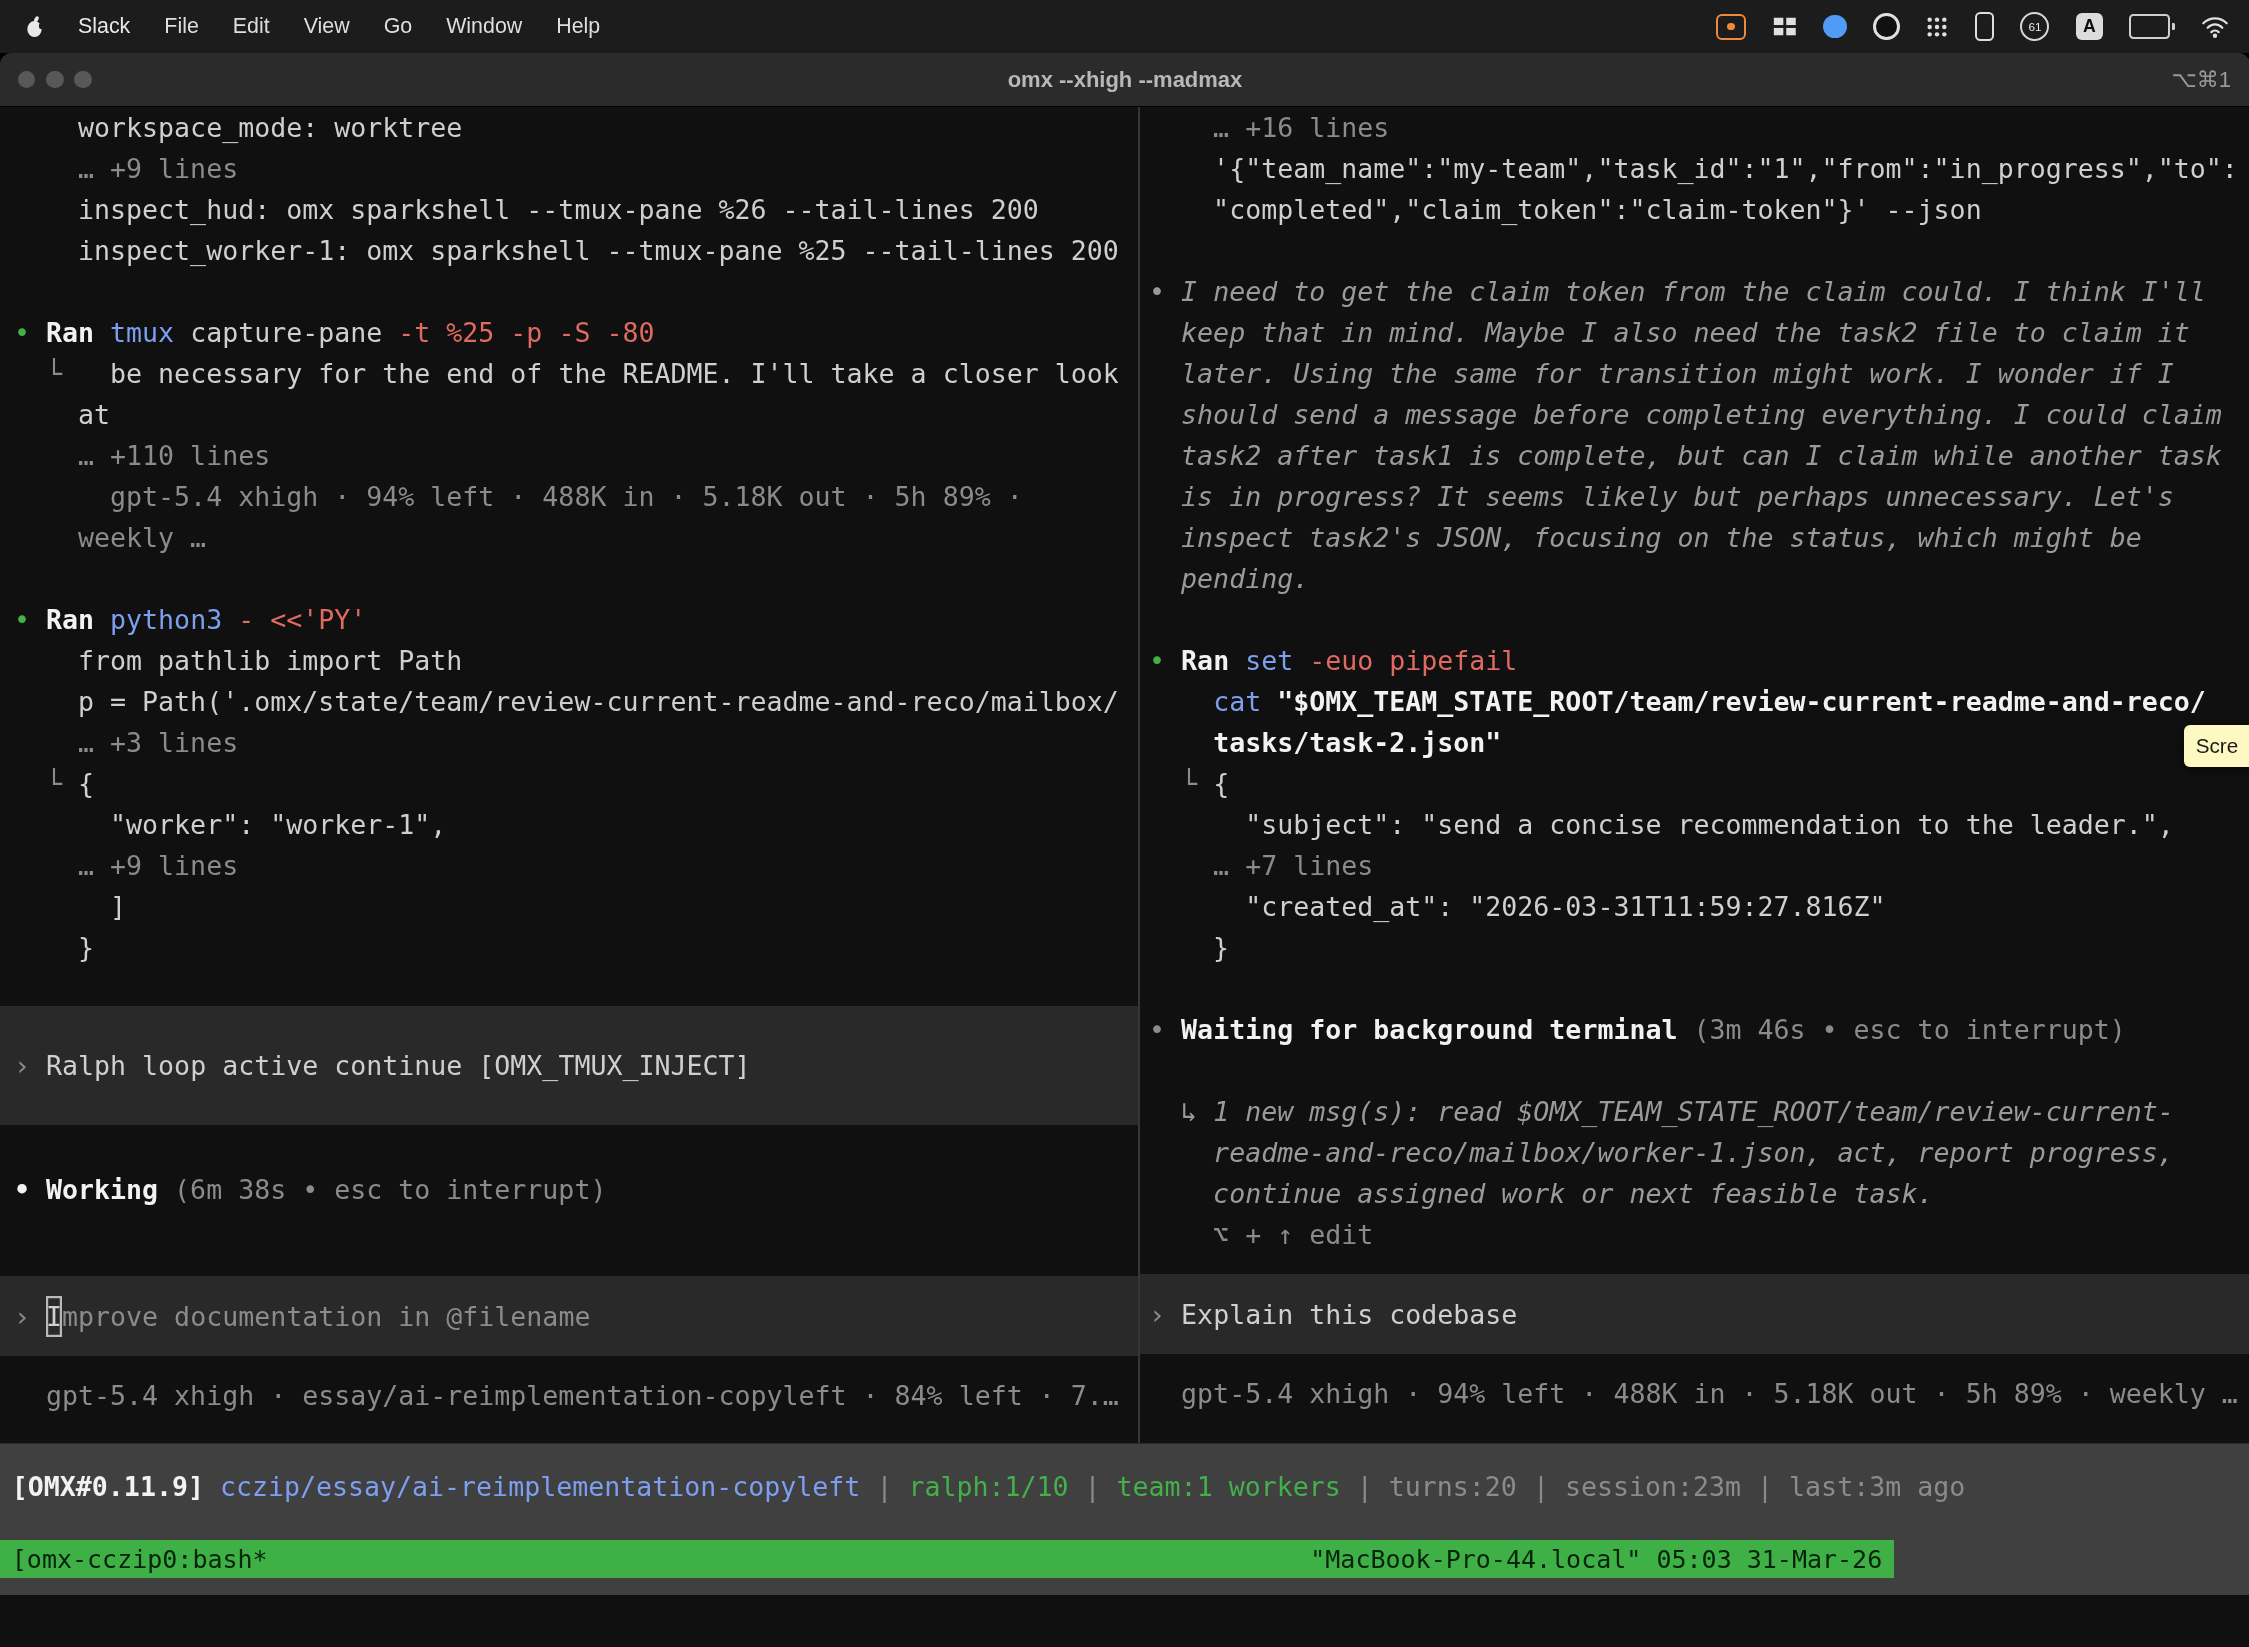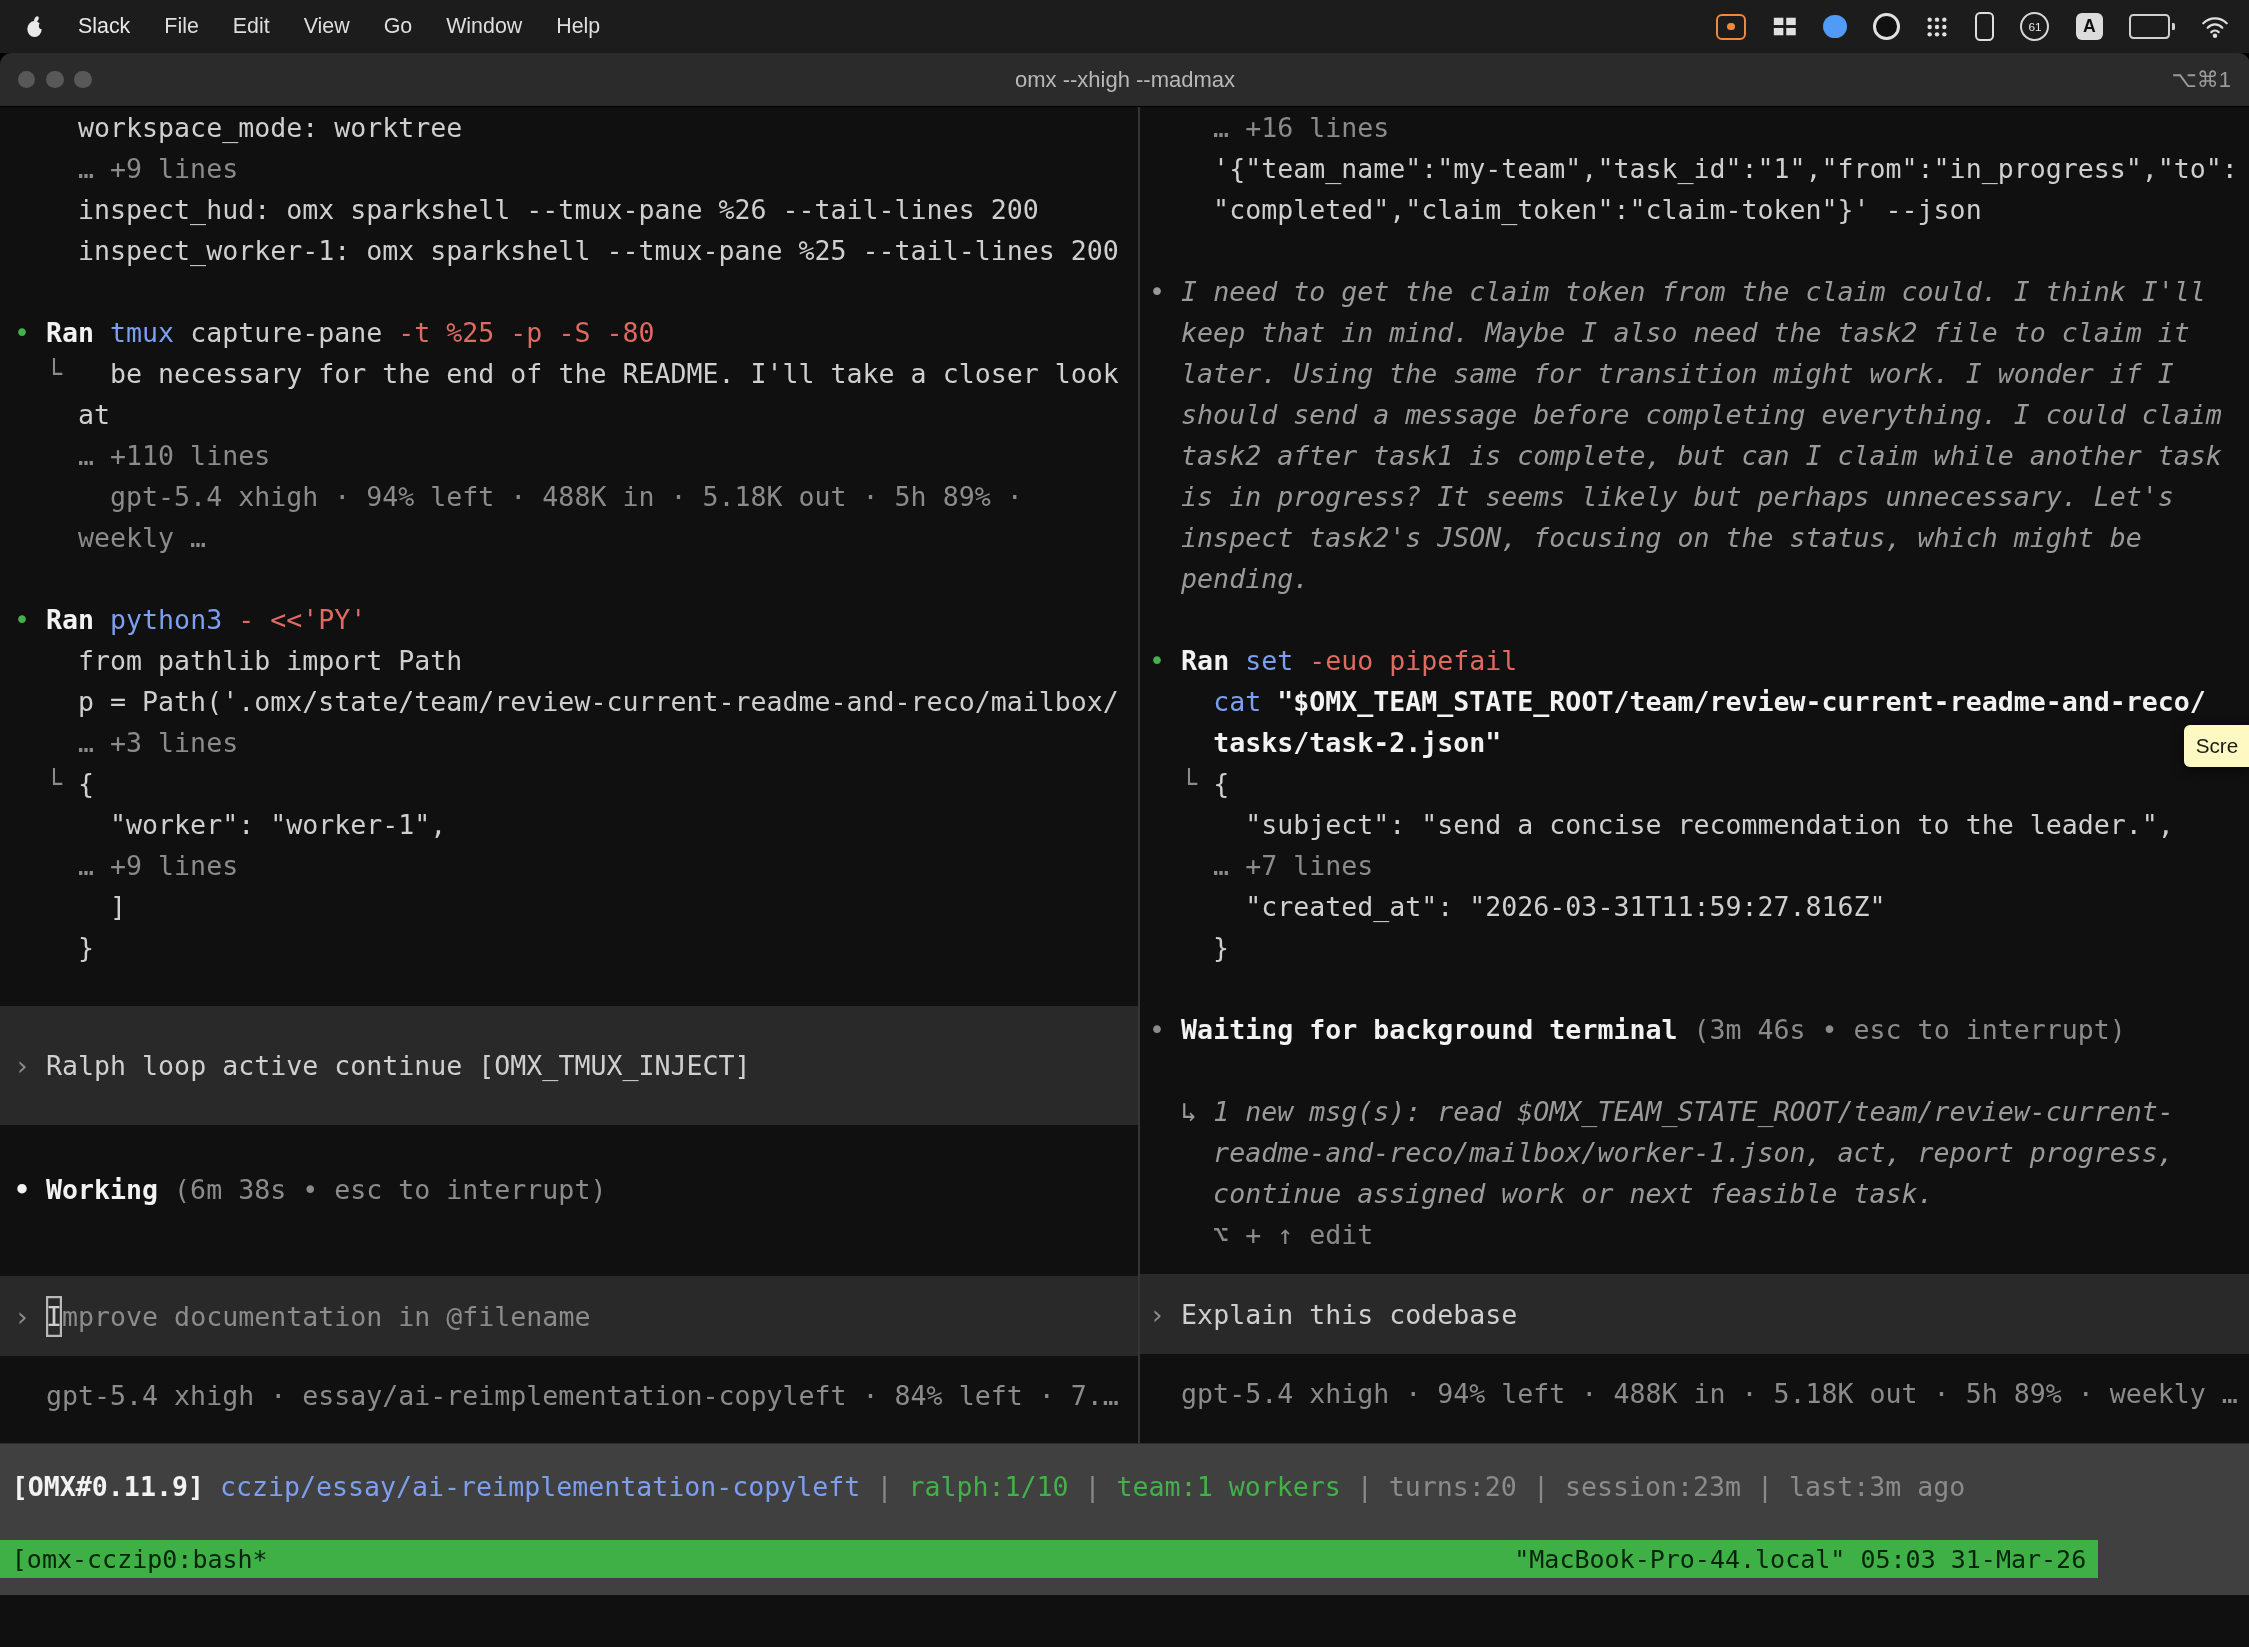--- a/index.html
+++ b/index.html
@@ -27,21 +27,21 @@
   .batt .bb{width:34px;height:17.7px;border:2.2px solid #cfcfcf;border-radius:4.4px;padding:1.5px;}
   .batt .bf{width:70%;height:100%;background:#e8e8e8;border-radius:1.5px;}
   .batt .bt{width:3px;height:7.4px;background:#cfcfcf;border-radius:0 1.5px 1.5px 0;margin-left:1.5px;}
   
   .window{position:absolute;top:53px;left:0;width:2250px;height:1594px;background:#101010;
           border-radius:11.8px 11.8px 0 0;overflow:hidden;}
   .titlebar{position:relative;height:53px;background:#2b2b2b;border-bottom:0.7px solid #000;
             display:flex;align-items:center;justify-content:center;}
   .tl{position:absolute;top:17.7px;width:17.7px;height:17.7px;border-radius:50%;background:#585858;}
   .tl.c{left:17.7px}.tl.m{left:46px}.tl.z{left:74px}
-  .wtitle{color:#b8b8b8;font-weight:400;font-size:22px;}
+  .wtitle{color:#b8b8b8;font-weight:700;font-size:22px;}
   .wshort{position:absolute;right:19px;color:#9a9a9a;font-size:22px;}
   
   .panes{position:relative;display:flex;height:1336px;border-bottom:1.5px solid #2c2c2c;background:#101010;}
   .pane{overflow:hidden;font-family:"DejaVu Sans Mono","DejaVu Sans",monospace;font-size:26.6px;line-height:41px;}
   .pane.left{width:1138px;}
   .vsep{width:2.2px;background:#30392f;}
   .pane.right{flex:1;}
   .pane.left .line,.pane.left .band{padding-left:14px;}
   .pane.right .line,.pane.right .band{padding-left:8.9px;}
   .line{white-space:pre;height:41px;}
@@ -53,21 +53,21 @@
   .c-r{color:#de6a61}
   .c-g{color:#43b04a}
   .c-i{color:#9a9a9a;font-style:italic}
   .c-w{color:#f2f2f2;font-weight:700}
   .c-cur{color:#cfcfcf;box-shadow:inset 0 0 0 2.2px #b9b9b9;}
   
   .below{height:151px;background:#404040;}
   .omx-line{padding:22px 0 0 11.8px;font-family:"DejaVu Sans Mono","DejaVu Sans",monospace;
             font-size:26.6px;line-height:41px;white-space:pre;}
   
-  .tmux{position:absolute;left:0;top:1540px;width:2098px;height:38px;background:#3fb046;color:#06230b;
+  .tmux{position:absolute;left:0;top:1540px;width:1894px;height:38px;background:#3fb046;color:#06230b;
         font-family:"DejaVu Sans Mono","DejaVu Sans",monospace;font-size:25px;display:flex;
         align-items:center;justify-content:space-between;padding:0 11.8px;box-sizing:border-box;}
   
   .overlay{position:absolute;right:0;top:725px;background:#fef9c3;color:#1a1a1a;font-size:20.7px;
            padding:8.9px 11.8px;border-radius:5.9px 0 0 5.9px;box-shadow:0 2.2px 10.3px rgba(0,0,0,.6);}
 </style>
 </head>
 <body>
 
 <div class="screen">

